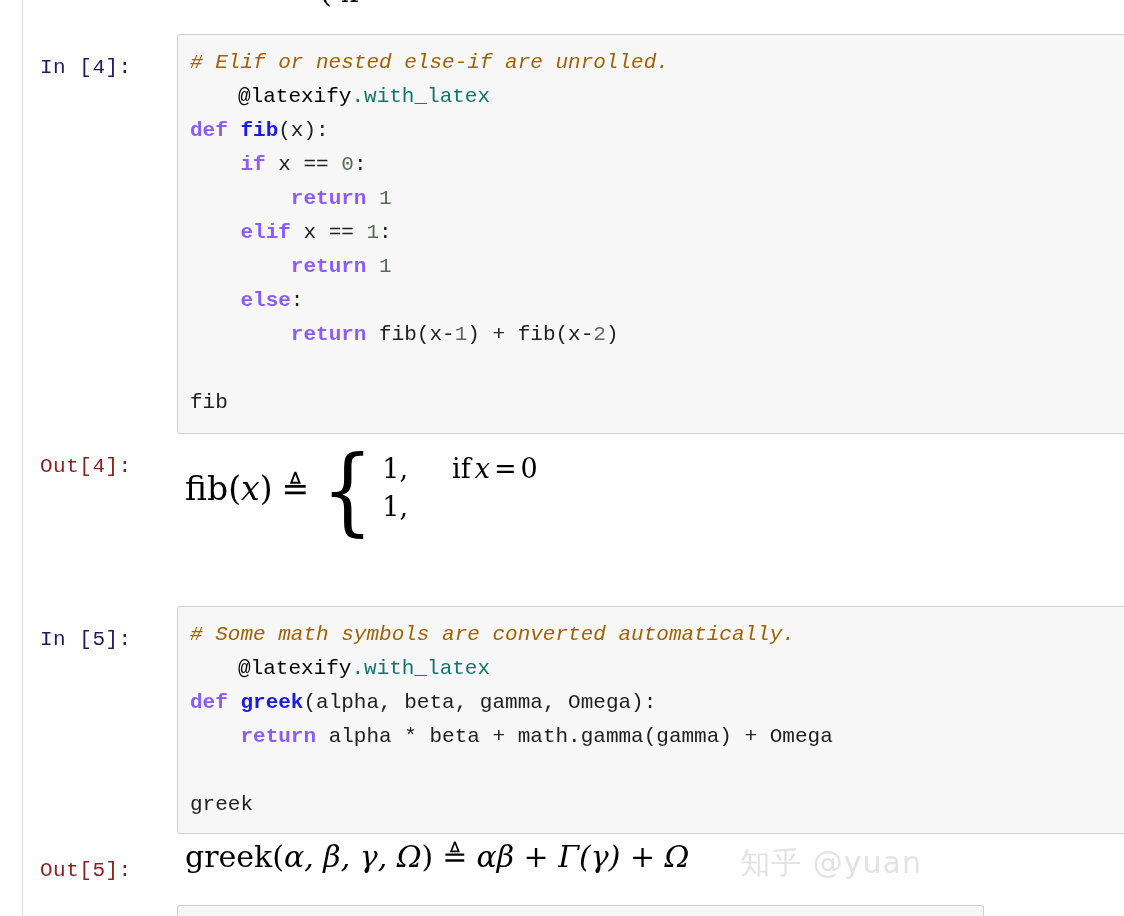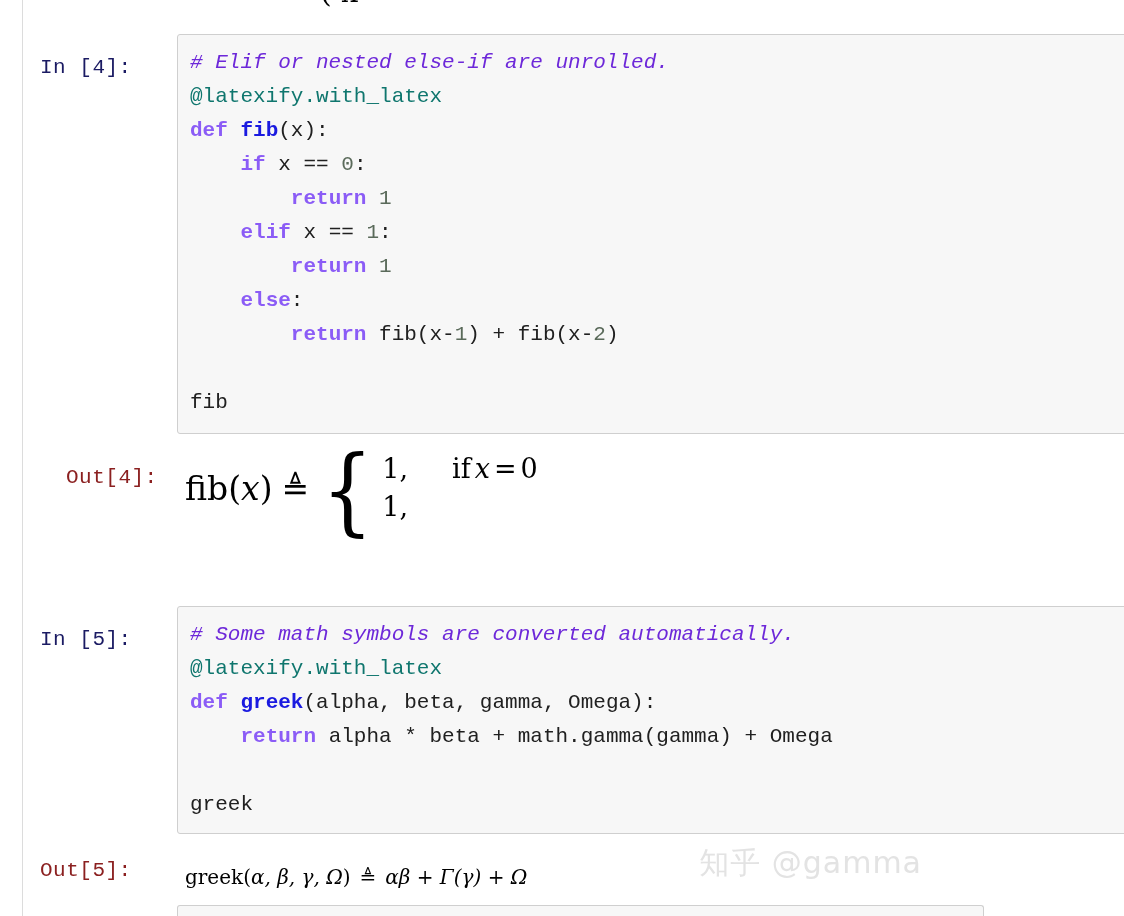--- a/index.html
+++ b/index.html
@@ -64,40 +64,39 @@
     padding: 11px 14px 10px 12px;
   }
   .code-box pre {
     margin: 0;
     font-family: "Liberation Mono", "DejaVu Sans Mono", monospace;
     font-size: 21px;
     line-height: 34px;
     color: #202020;
     white-space: pre;
   }
-  .tok-comment { color: #6d28d9; font-style: italic; }
-  .tok-deco    { color: #0f766e; }
+  .tok-comment { color: #a16207; font-style: italic; }
+  .tok-deco    { color: #000000; margin-left: 48px; }
   .tok-deco-attr { color: #0f766e; }
   .tok-kw      { color: #8b5cf6; font-weight: bold; }
   .tok-fname   { color: #1a1ae0; font-weight: bold; }
   .tok-num     { color: #5a6a5a; }
   .tok-plain   { color: #202020; }
 
   
   .math-area {
     position: absolute;
     left: 185px;
     color: #000000;
     font-family: "DejaVu Serif", "Liberation Serif", serif;
   }
   .math-line {
-    font-size: 20px;
+    font-size: 30px;
     white-space: nowrap;
     line-height: 1;
-    margin-top: 25px;
   }
   .mi { font-style: italic; }
   .mup { font-style: normal; }
   .mspace-thin { display: inline-block; width: 4px; }
   .mspace { display: inline-block; width: 9px; }
 
   
   .piecewise {
     display: flex;
     align-items: center;
@@ -191,21 +190,21 @@
     <span class="tok-kw">elif</span><span class="tok-plain"> x == </span><span class="tok-num">1</span><span class="tok-plain">:</span>
         <span class="tok-kw">return</span> <span class="tok-num">1</span>
     <span class="tok-kw">else</span><span class="tok-plain">:</span>
         <span class="tok-kw">return</span><span class="tok-plain"> fib(x-</span><span class="tok-num">1</span><span class="tok-plain">) + fib(x-</span><span class="tok-num">2</span><span class="tok-plain">)</span>
 
 <span class="tok-plain">fib</span></pre>
     </div>
   </div>
 
   <div class="cell-row" style="top:452px;">
-    <div class="prompt out" style="top:14px;margin-left:26px;">Out[4]:</div>
+    <div class="prompt out" style="top:3px;">Out[4]:</div>
 
     <div class="math-area" style="top:-2px;">
       <div class="piecewise">
         <div class="pw-lhs"><span class="mup">fib</span><span class="mup">(</span><span class="mi">x</span><span class="mup">)</span><span class="mspace"></span><span class="mup">≜</span></div>
         <div class="brace">{</div>
         <div class="pw-rows">
           <div>1,</div>
           <div class="pw-cond"><span class="mup">if</span><span class="mspace-thin"></span><span class="mi">x</span><span class="mspace-thin"></span><span class="mup">=</span><span class="mspace-thin"></span><span class="mup">0</span></div>
 
           <div>1,</div>
@@ -232,15 +231,15 @@
   <div class="cell-row" style="top:846px;">
     <div class="prompt out" style="top:13px;">Out[5]:</div>
 
     <div class="math-area" style="top:-4px;">
       <div class="math-line"><span class="mup">greek</span><span class="mup">(</span><span class="mi">α, β, γ, Ω</span><span class="mup">)</span><span class="mspace"></span><span class="mup">≜</span><span class="mspace"></span><span class="mi">αβ + Γ(γ) + Ω</span></div>
     </div>
   </div>
 
   <div id="next-cell-peek"></div>
 
-  <div id="watermark">知乎 @gamma</div>
+  <div id="watermark">知乎 @yuan</div>
 
 </div>
 
 </body></html>

